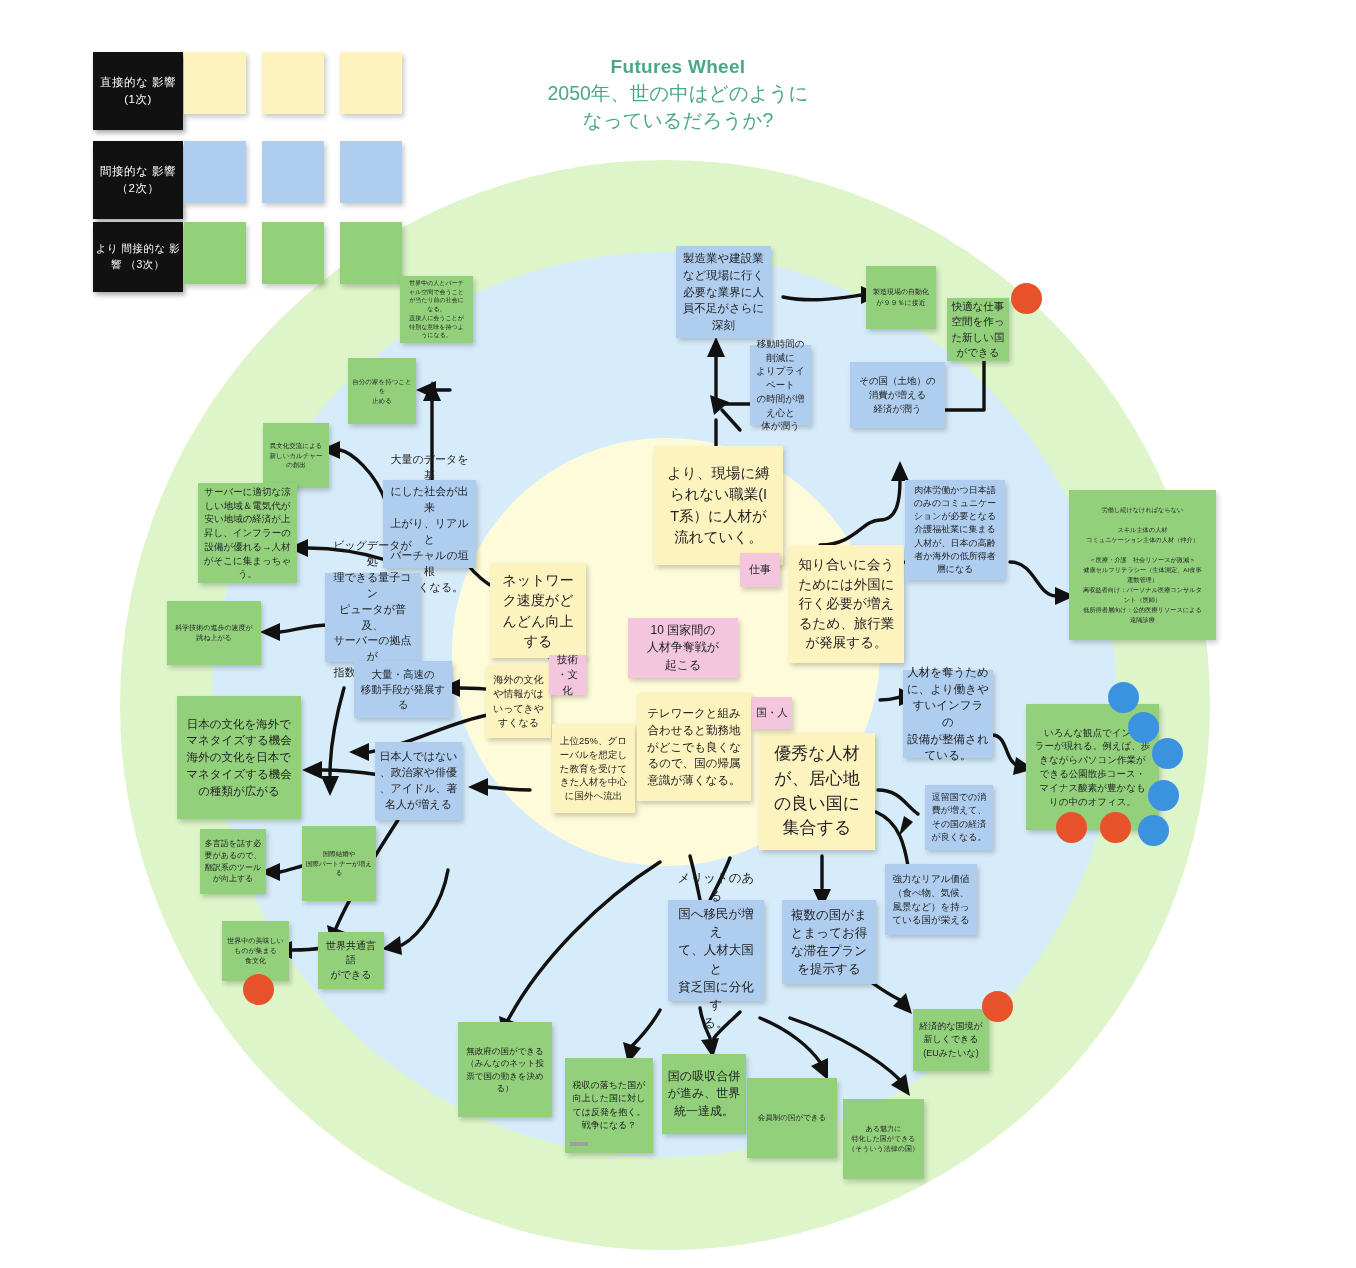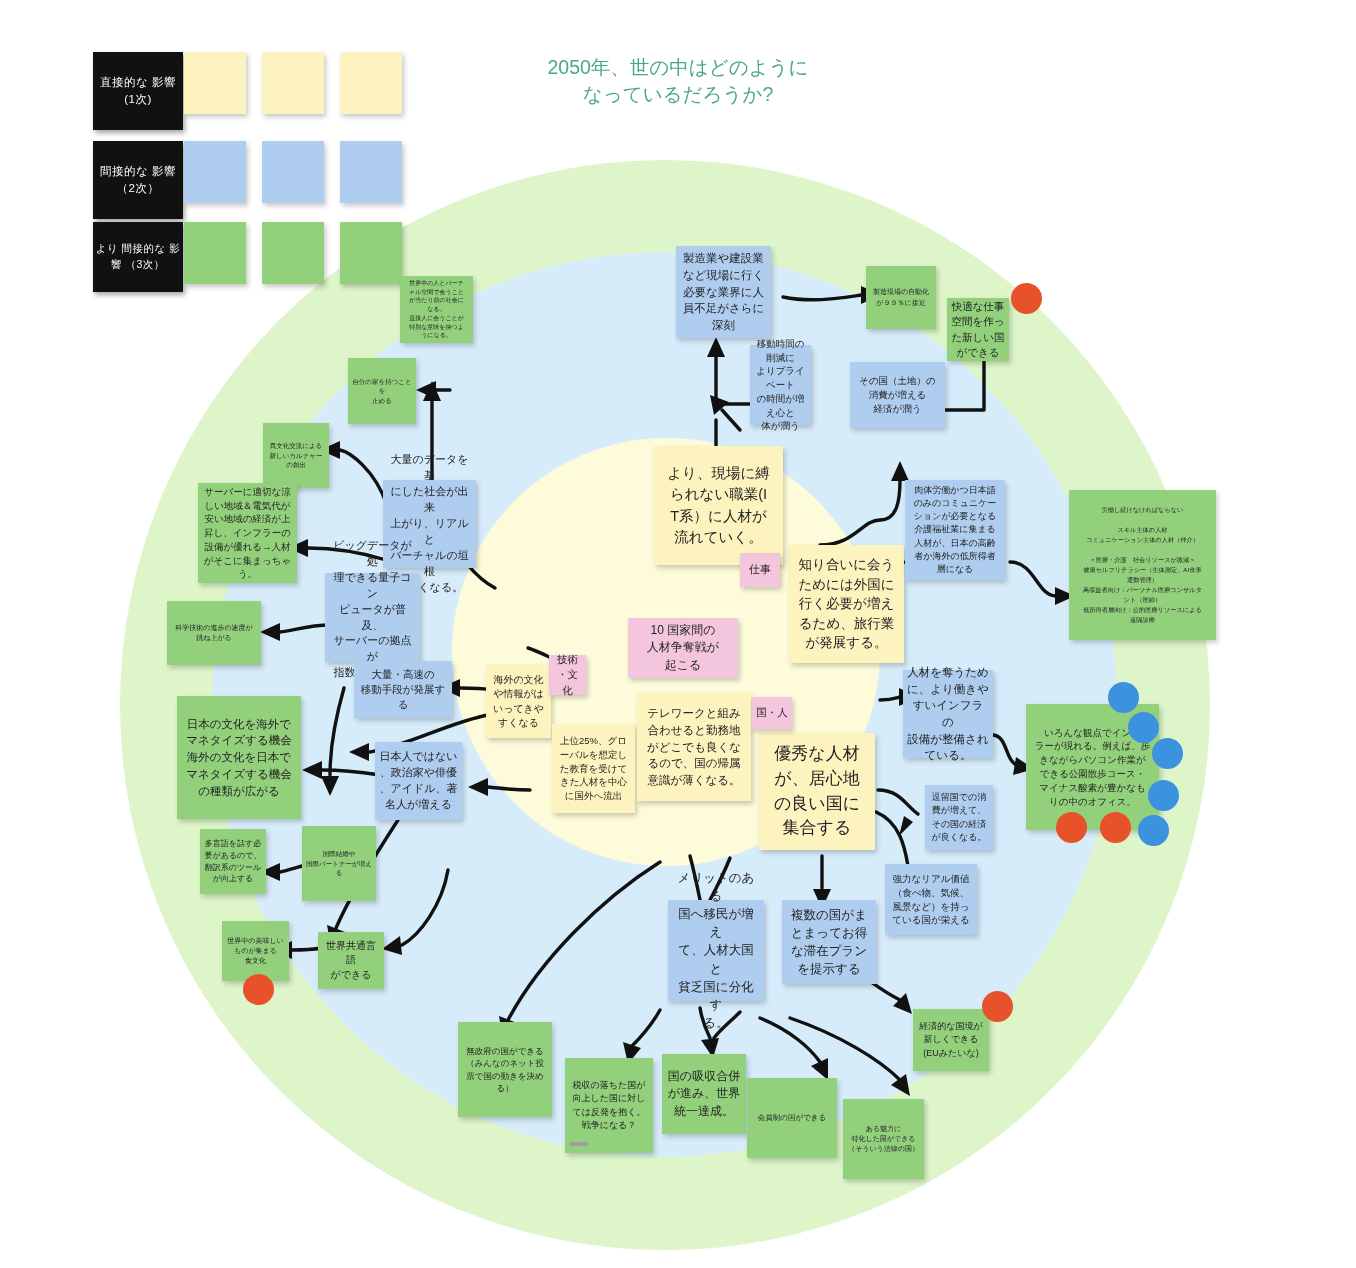--- a/index.html
+++ b/index.html
@@ -73,20 +73,21 @@
 
   <div class="legend-label" style="left:93px;top:222px;height:70px;font-size:10.5px;">より
 間接的な
 影響
 （3次）</div>
   <div class="legend-note green" style="left:184px;top:222px;"></div>
   <div class="legend-note green" style="left:262px;top:222px;"></div>
   <div class="legend-note green" style="left:340px;top:222px;"></div>
 
   <div id="title">
+    <div class="t1">Futures Wheel</div>
     <div class="t2">2050年、世の中はどのように</div>
     <div class="t2">なっているだろうか?</div>
   </div>
 
   <svg id="arrows" viewBox="0 0 1356 1268">
 
     <path d="M783,297 C812,303 840,298 862,295"></path>
     <polygon points="861,286 881,295 861,304"></polygon>
 
     <path d="M945,410 L984,410 L984,349"></path>
@@ -201,20 +202,24 @@
 るため、旅行業
 が発展する。</div>
   <div class="note yellow" style="left:654px;top:446px;width:129px;height:119px;font-size:14.5px;">より、現場に縛
 られない職業(I
 T系）に人材が
 流れていく。</div>
   <div class="note yellow" style="left:759px;top:733px;width:116px;height:117px;font-size:17px;">優秀な人材
 が、居心地
 の良い国に
 集合する</div>
+  <div class="note yellow" style="left:490px;top:563px;width:96px;height:95px;font-size:14px;">ネットワー
+ク速度がど
+んどん向上
+する</div>
   <div class="note yellow" style="left:486px;top:665px;width:65px;height:73px;font-size:10px;">海外の文化
 や情報がは
 いってきや
 すくなる</div>
   <div class="note yellow" style="left:552px;top:724px;width:83px;height:89px;font-size:9.5px;">上位25%、グロ
 ーバルを想定し
 た教育を受けて
 きた人材を中心
 に国外へ流出</div>
   <div class="note yellow" style="left:637px;top:693px;width:114px;height:108px;font-size:11.5px;">テレワークと組み

